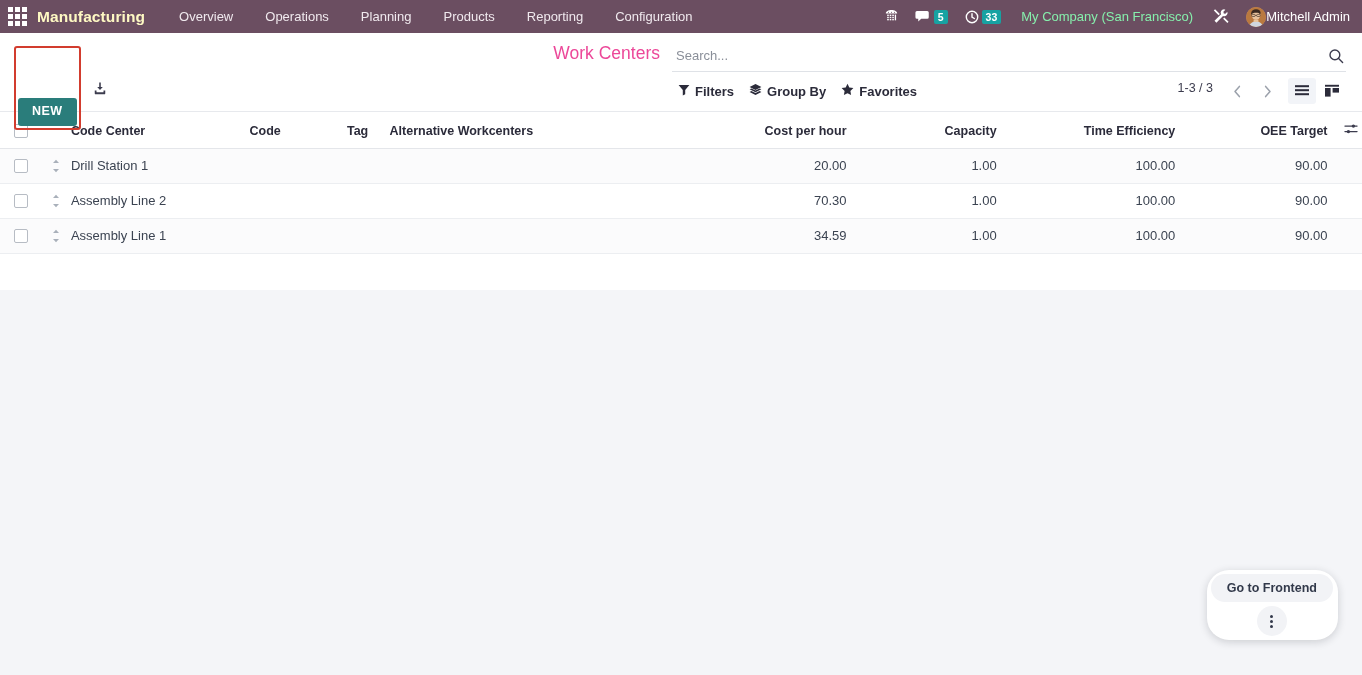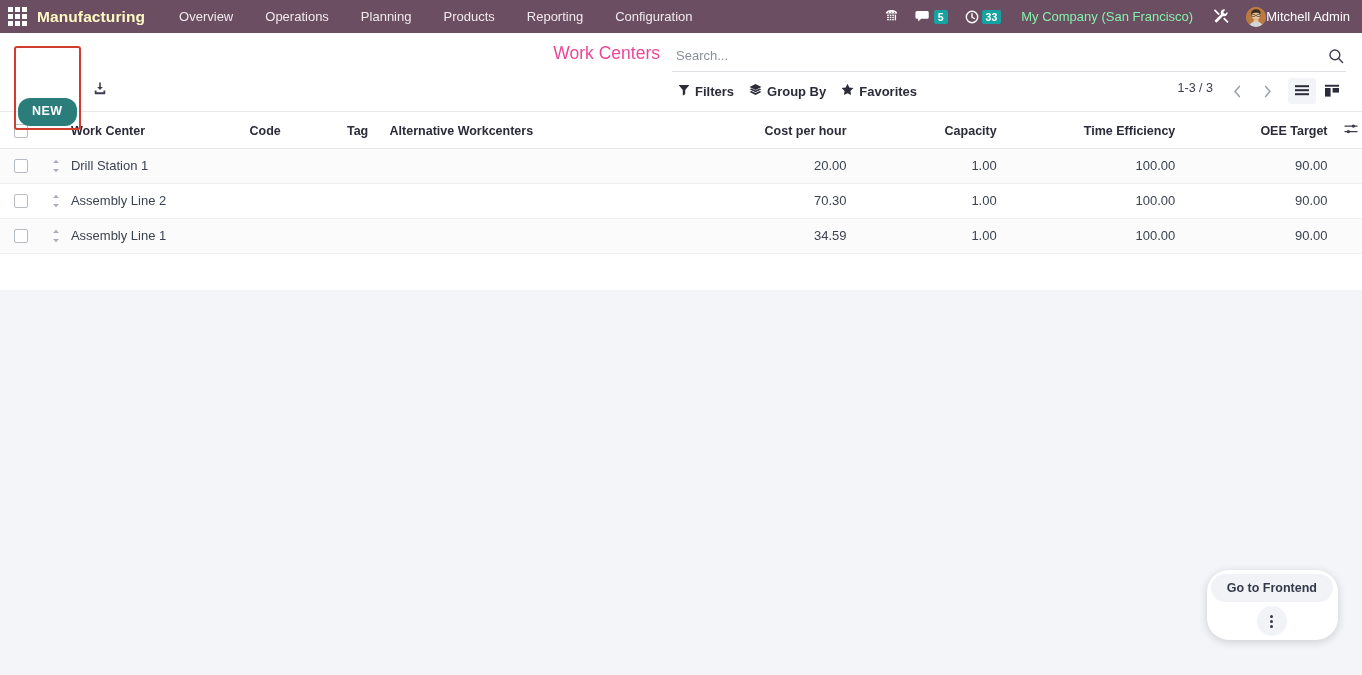--- a/index.html
+++ b/index.html
@@ -134,21 +134,21 @@
     align-items: center;
     margin-right: 6px;
   }
   .btn-new {
     background: #2a7d7b;
     color: #ffffff;
     font-size: 12.5px;
     font-weight: 600;
     letter-spacing: .5px;
     border: 0;
-    border-radius: 12px;
+    border-radius: 3px;
     padding: 7px 14px 8px 14px;
     cursor: pointer;
     line-height: 1;
     font-family: inherit;
     margin-top: 48px;
   }
   .icon-btn {
     display: inline-flex;
     align-items: center; justify-content: center;
     width: 26px; height: 26px;
@@ -539,21 +539,21 @@
         <col class="col-eff">
           <col class="col-oee">
           <col class="col-opt">
       </colgroup>
       <thead>
         <tr>
           <th>
             <span class="ocheck"></span>
           </th>
           <th></th>
-          <th>Work Center</th>
+          <th>Code Center</th>
           <th>Code</th>
           <th>Tag</th>
           <th>Alternative Workcenters</th>
           <th class="num">Cost per hour</th>
           <th class="num">Capacity</th>
           <th class="num">Time Efficiency</th>
           <th class="num">OEE Target</th>
           <th class="opt-head">
             <span class="opt-icon">
               <svg width="14" height="14" viewBox="0 0 14 14" fill="none" stroke="#3c3c4e" stroke-width="1.4" stroke-linecap="round">

